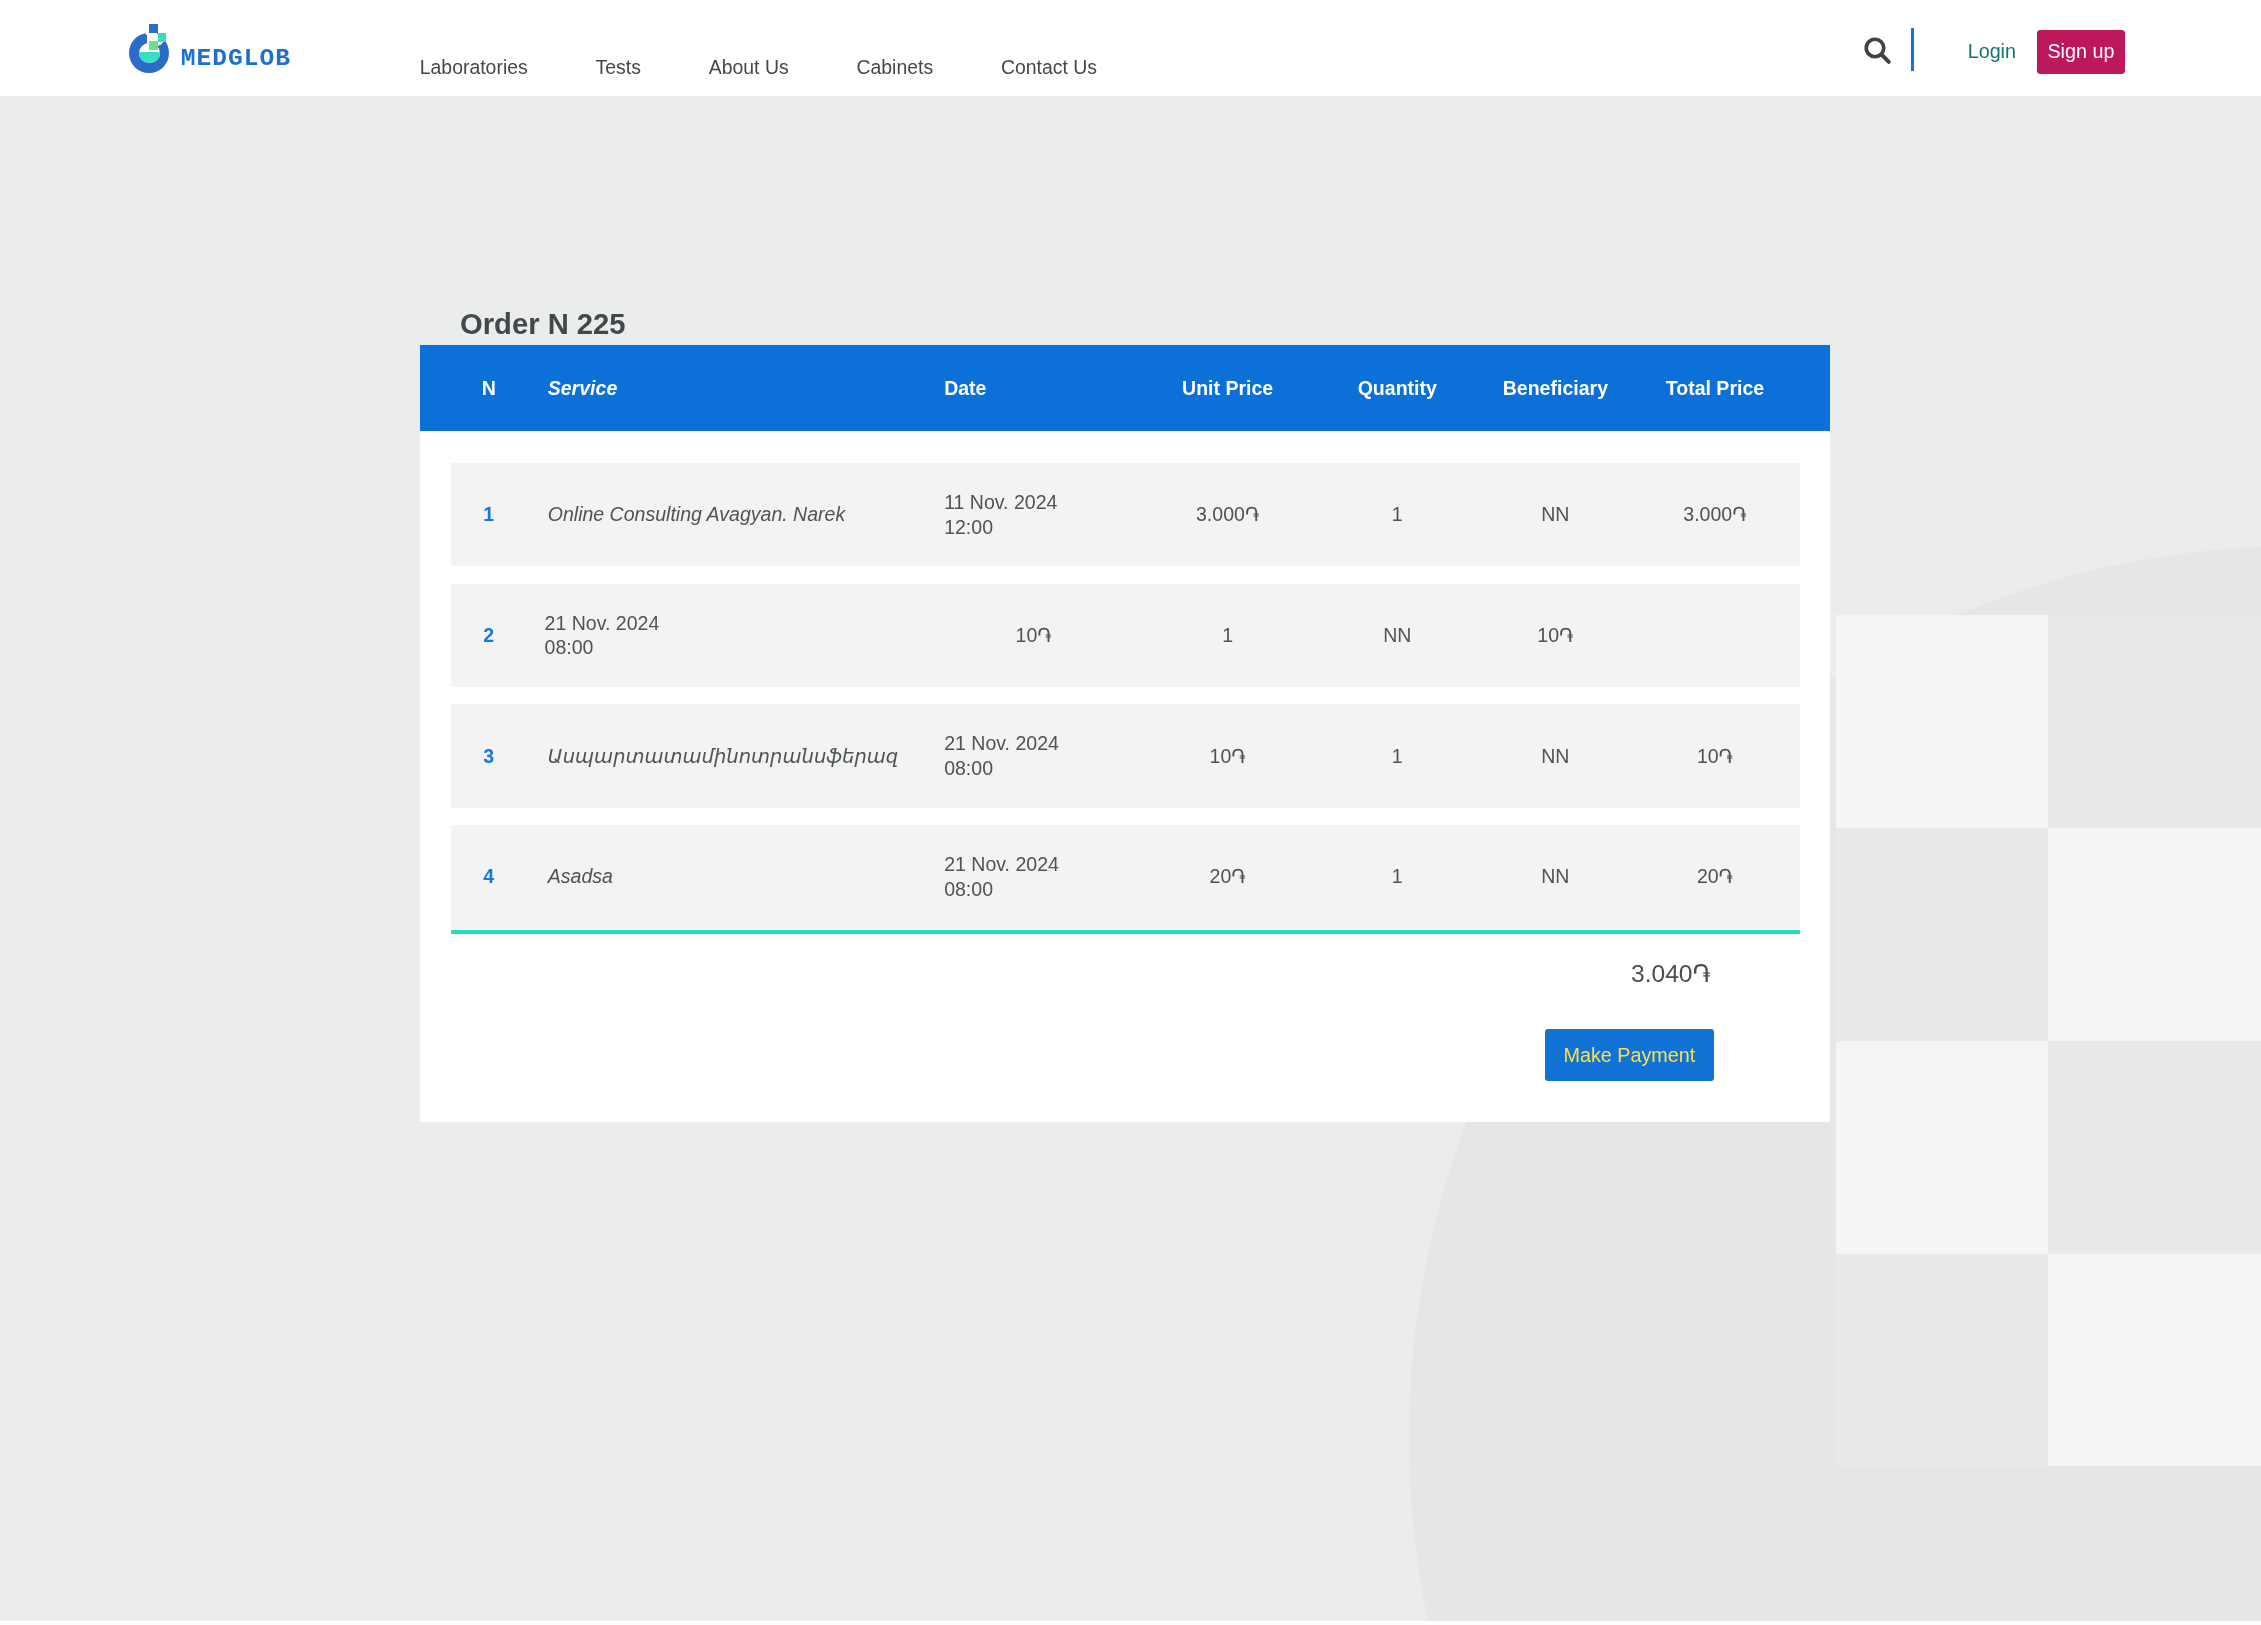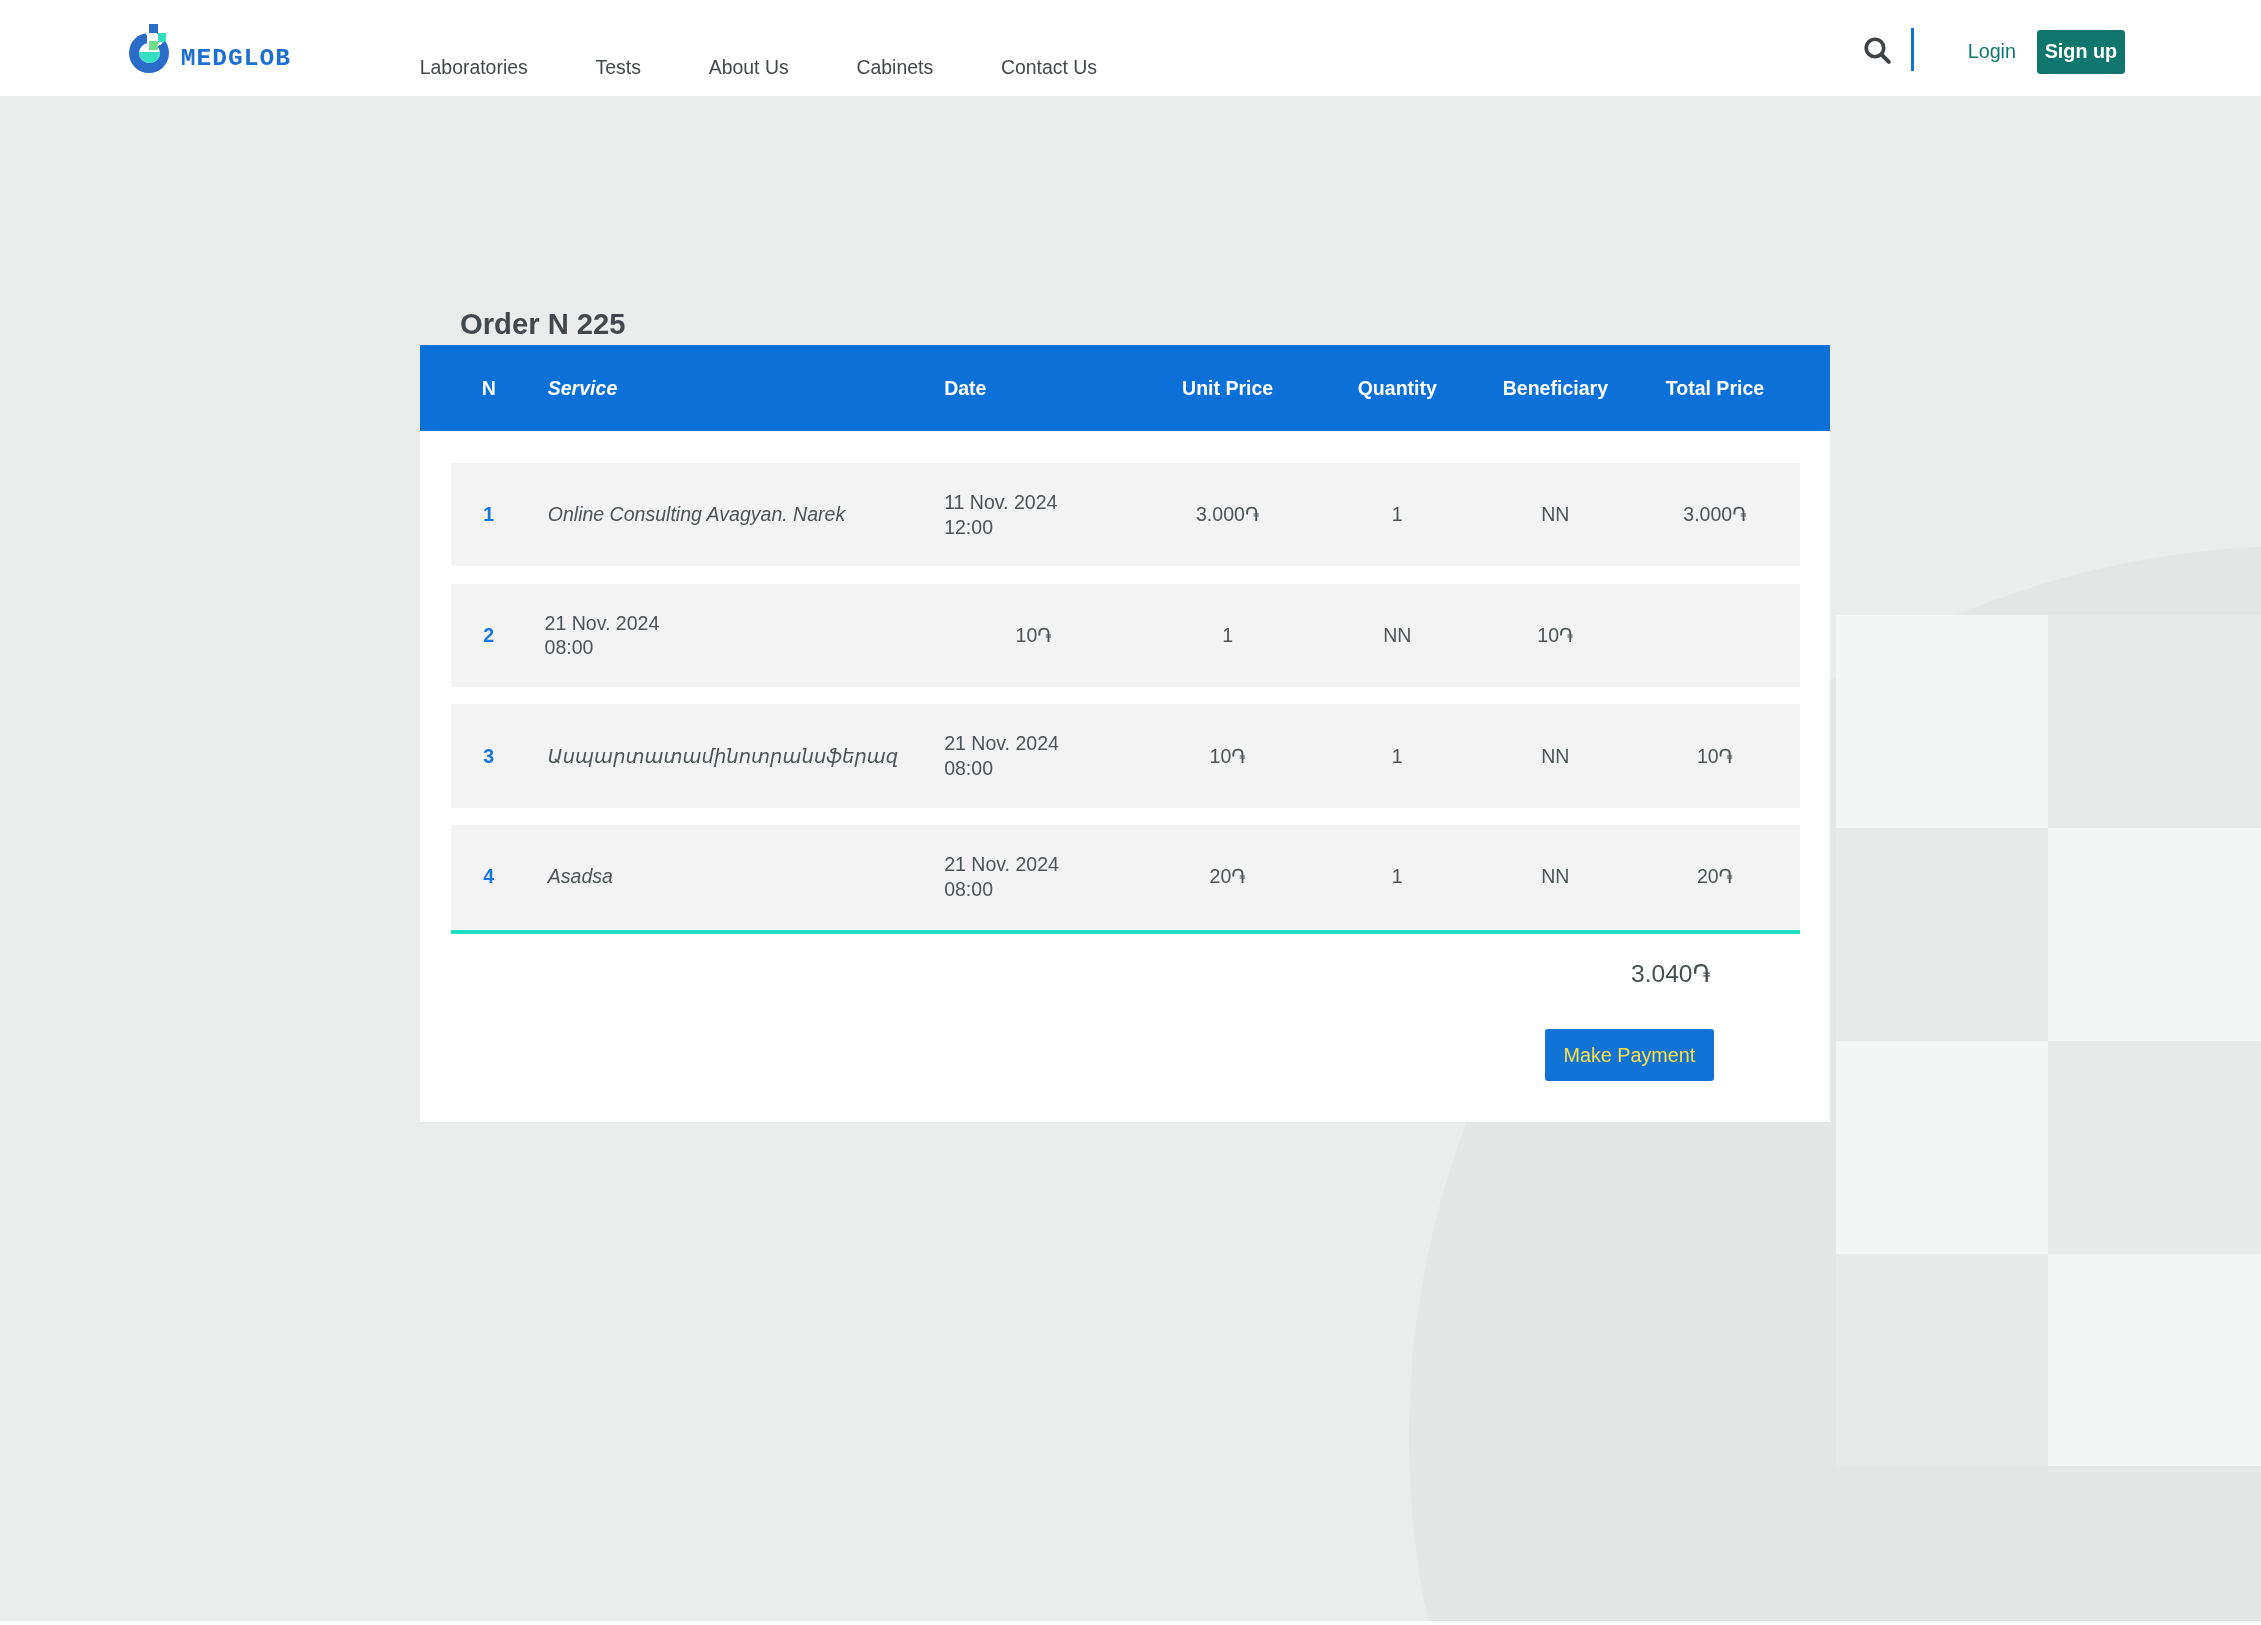--- a/index.html
+++ b/index.html
@@ -79,23 +79,23 @@
     position: absolute; left: 83.1rem; top: 1.2rem;
     width: 0.13rem; height: 1.9rem; background: #1273d8;
   }
   .login-link {
     position: absolute; left: 85.55rem; top: 1.72rem;
     font-size: 0.86rem; color: #0f766e; cursor: pointer;
   }
   .signup-btn {
     position: absolute; left: 88.55rem; top: 1.3rem;
     width: 3.85rem; height: 1.92rem;
-    background: #0f766e; color: #ffffff; border: none; border-radius: 0.15rem;
+    background: #be185d; color: #ffffff; border: none; border-radius: 0.15rem;
     font-size: 0.86rem;
-    display: flex; align-items: center; justify-content: center; font-weight: bold;
+    display: flex; align-items: center; justify-content: center;
   }
 
   
   .page-title {
     position: absolute; left: 20rem; top: 12.55rem;
     font-size: 1.27rem; font-weight: 700; color: #43484c; z-index: 5;
   }
   .order-card {
     position: absolute; left: 18.25rem; top: 15rem;
     width: 61.3125rem; height: 33.8rem;

